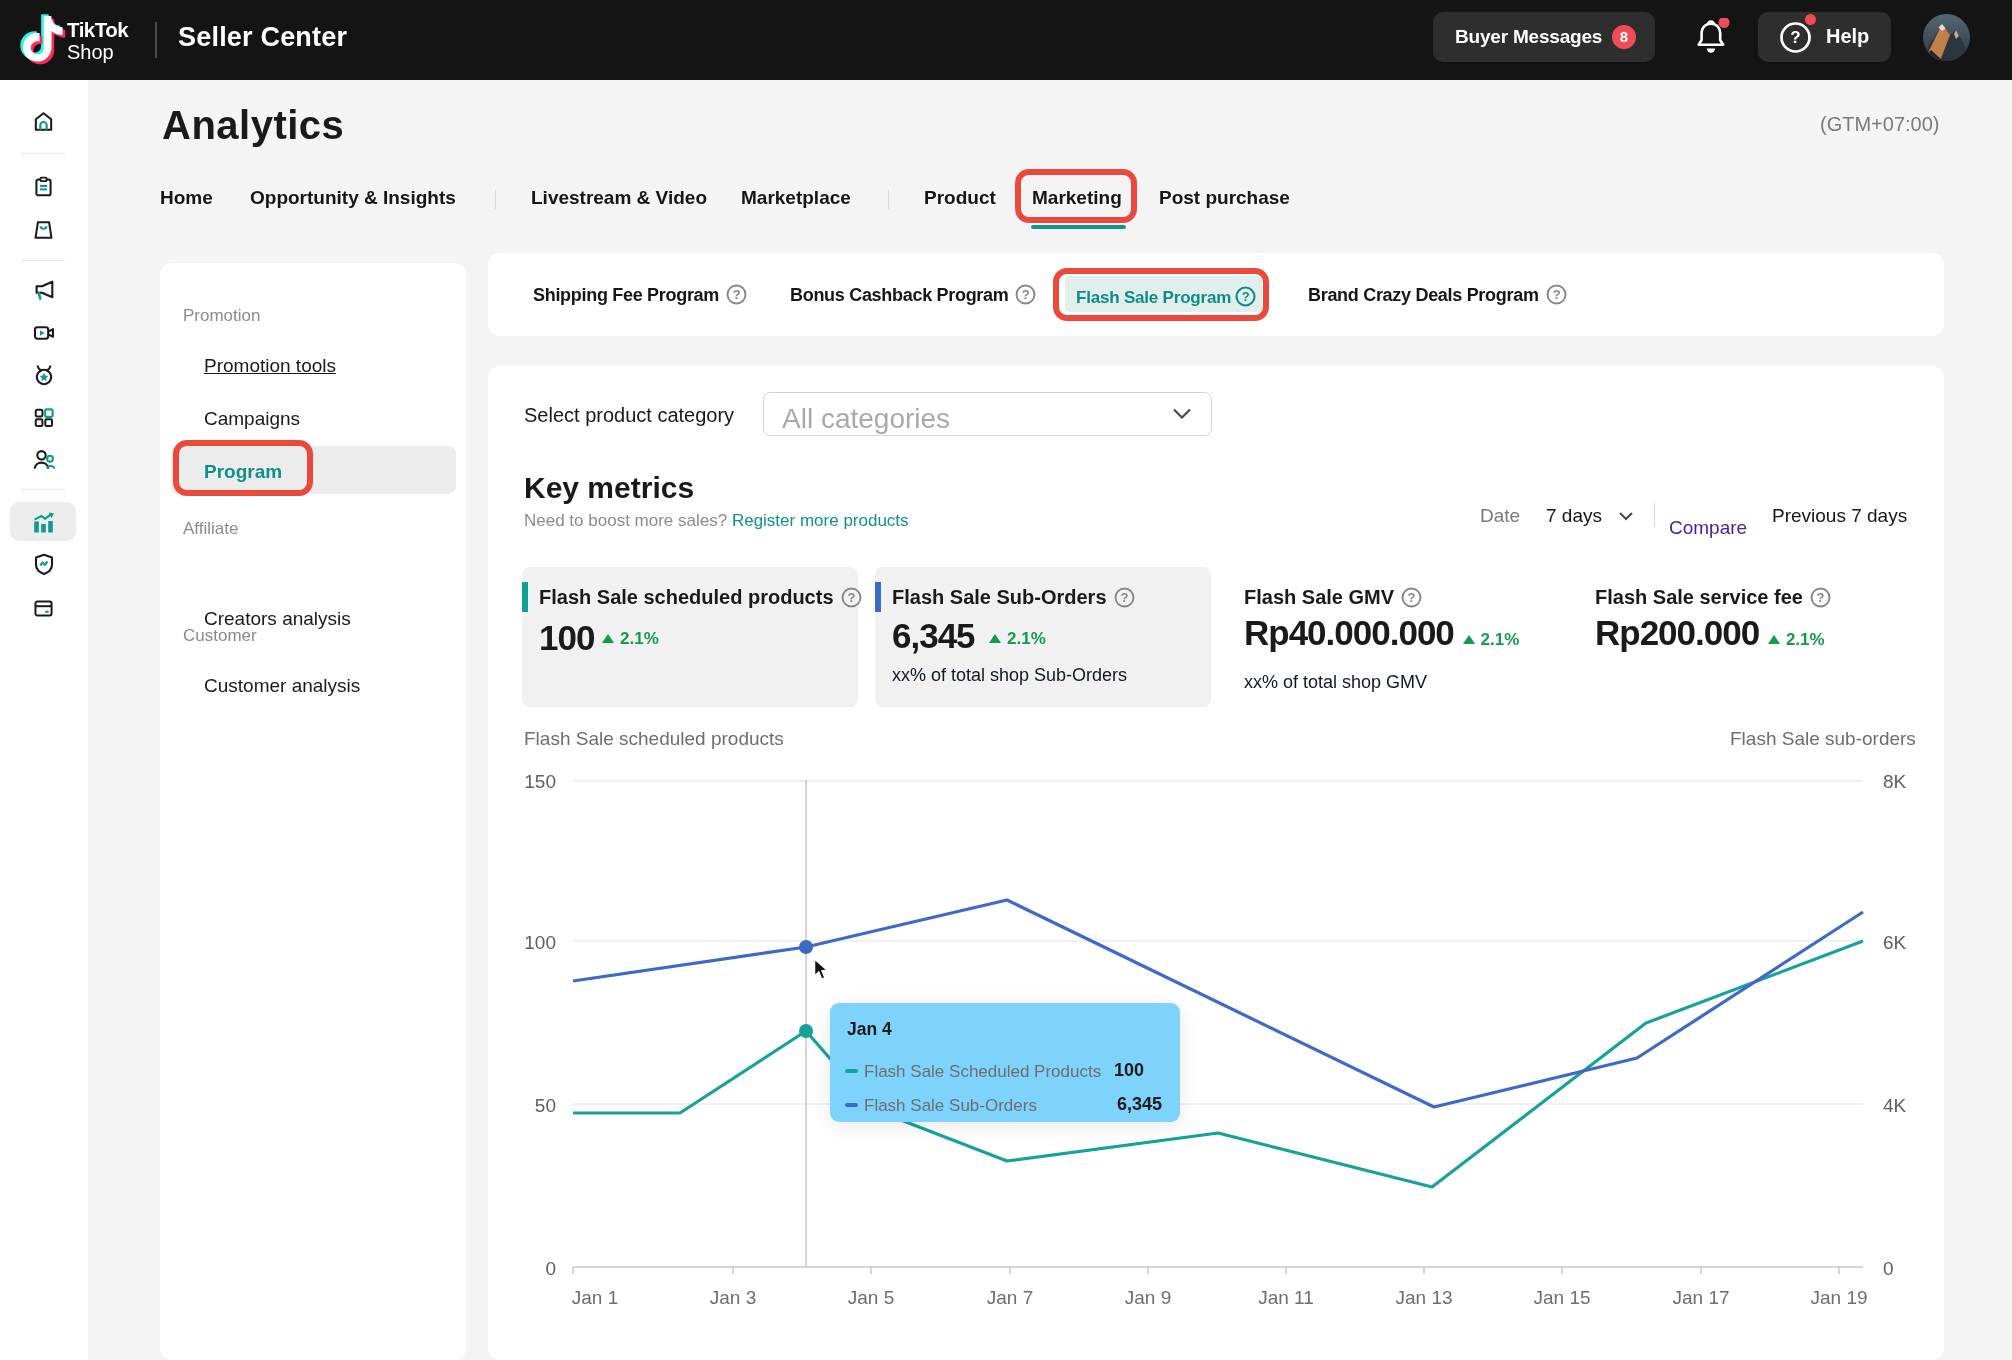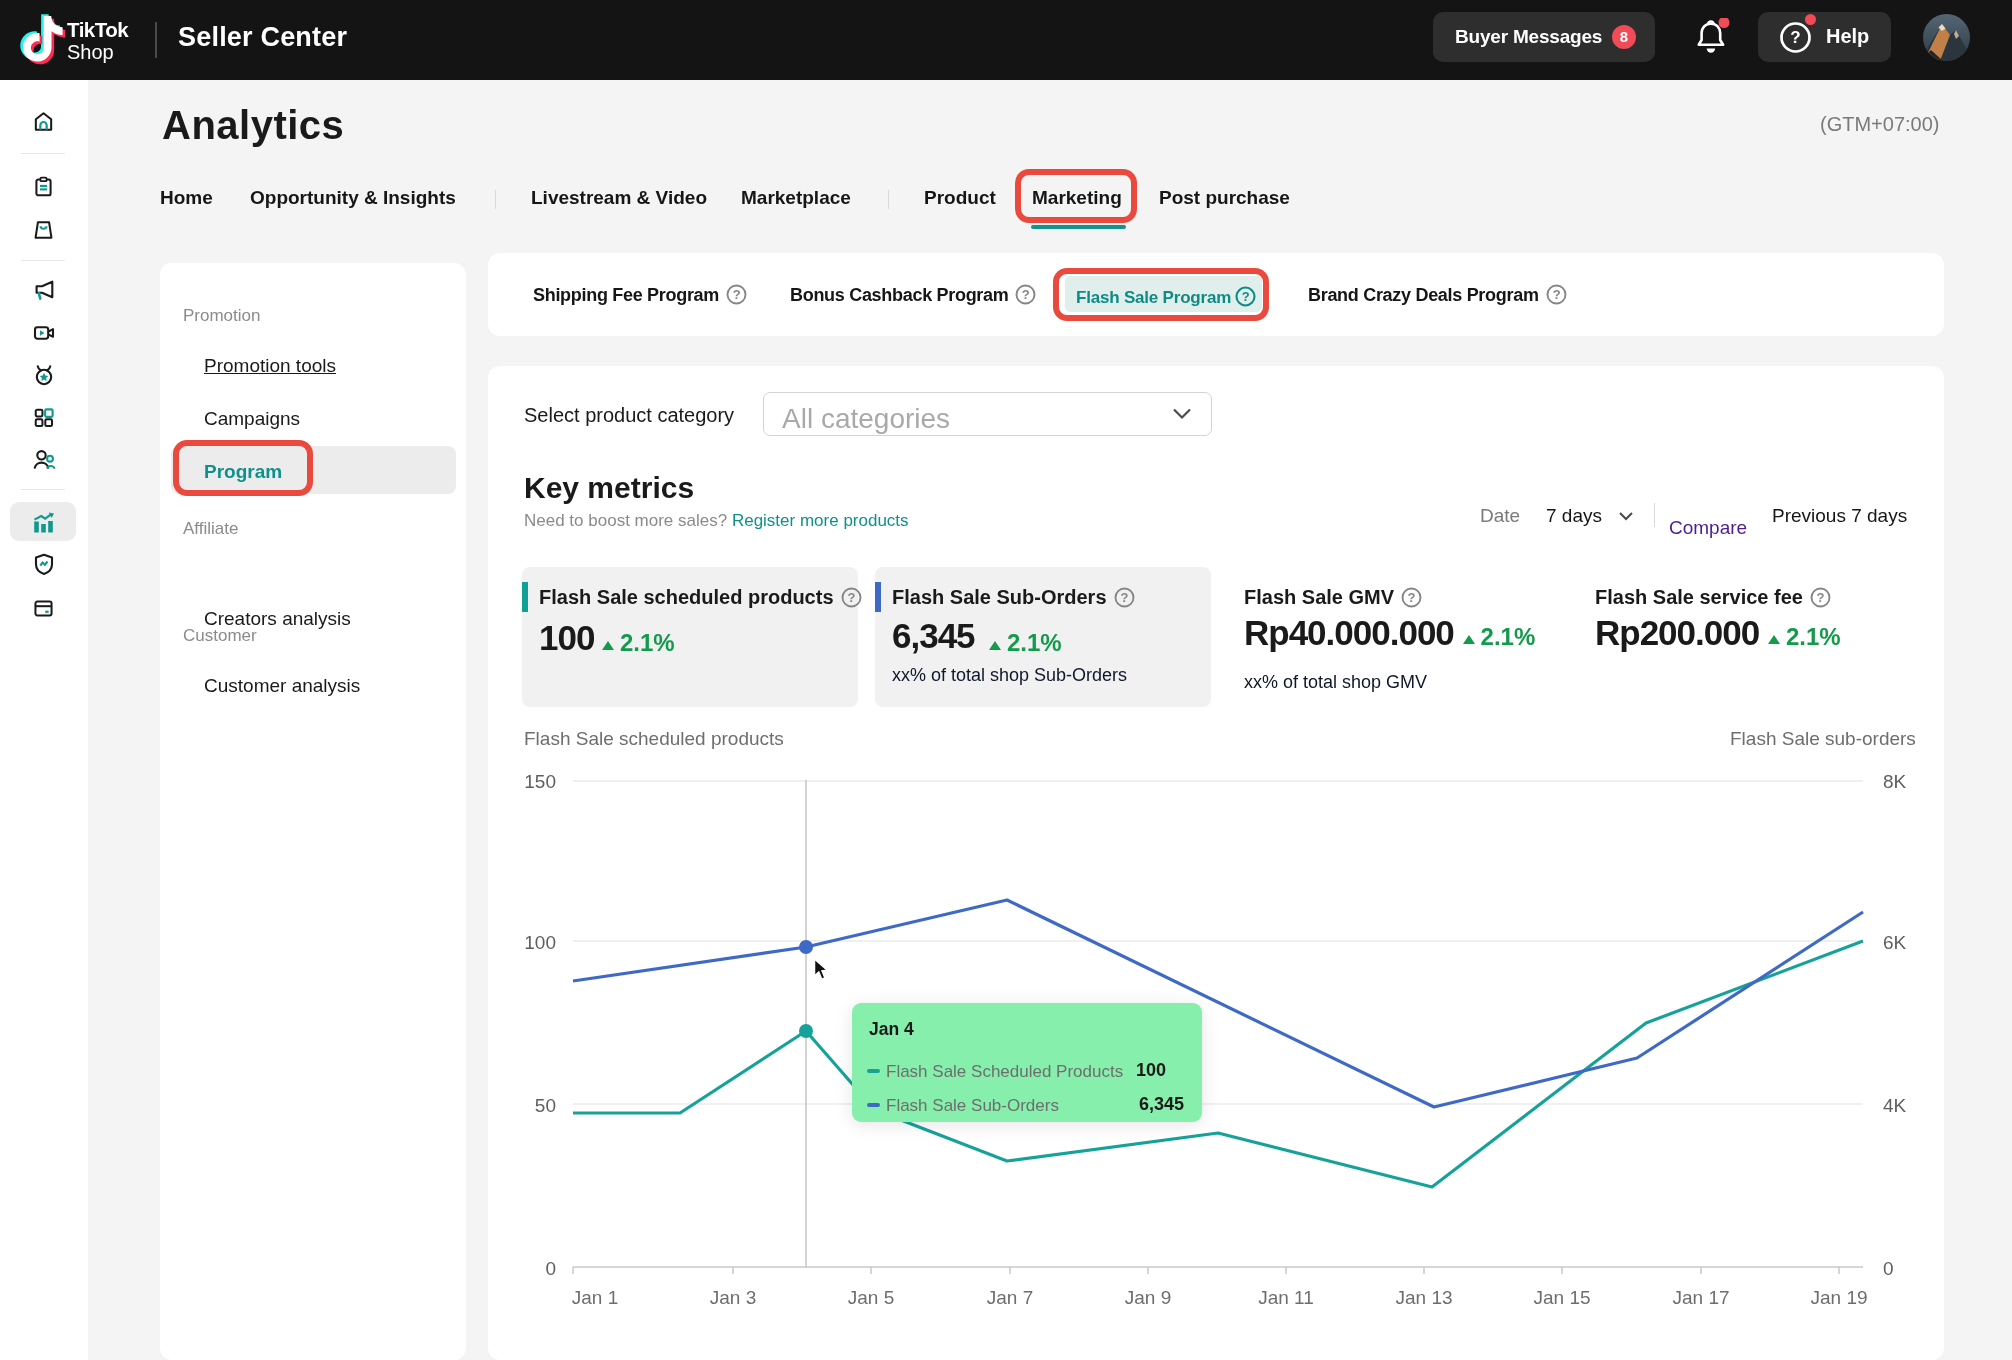--- a/index.html
+++ b/index.html
@@ -62,30 +62,30 @@
 #boost { position:absolute; left:524px; top:511px; font-size:17px; color:#8b8b8b; }
 #boost a { color:#0e918b; text-decoration:none; }
 #daterow { position:absolute; left:1480px; top:505px; font-size:19px; }
 #daterow span { white-space:nowrap; }
 
 
 .mcard { position:absolute; top:567px; height:140px; background:#f1f1f2; border-radius:8px; }
 .accent { position:absolute; left:0; top:15px; width:6px; height:30px; }
 .mtitle { font-size:20px; font-weight:600; color:#1a1a1a; white-space:nowrap; }
 .mval { font-size:35px; font-weight:700; color:#1a1a1a; letter-spacing:-1px; }
-.delta { font-size:24px; font-weight:700; color:#149a4d; }
+.delta { font-size:17px; font-weight:700; color:#149a4d; }
 .tri { display:inline-block; width:0; height:0; border-left:6.5px solid transparent; border-right:6.5px solid transparent; border-bottom:9px solid #149a4d; vertical-align:1px; margin-right:6px; }
 .msub { font-size:18px; color:#0f172a; white-space:nowrap; }
 
 
 .axlbl { position:absolute; font-size:19px; color:#5f5f5f; }
 .xlbl { position:absolute; top:1287px; font-size:19px; color:#6e6e6e; transform:translateX(-50%); white-space:nowrap; }
 
 
-#tooltip { position:absolute; left:852px; top:1003px; width:350px; height:119px; background:#86efac; border-radius:9px; box-shadow:0 3px 18px rgba(0,0,0,.10); }
+#tooltip { position:absolute; left:830px; top:1003px; width:350px; height:119px; background:#7dd3fc; border-radius:9px; box-shadow:0 3px 18px rgba(0,0,0,.10); }
 #tooltip .tt-date { position:absolute; left:17px; top:16px; font-size:17.5px; font-weight:700; color:#1a1a1a; }
 .tt-row { position:absolute; left:15px; font-size:17px; color:#6e6e6e; white-space:nowrap; }
 .tt-dash { display:inline-block; width:13px; height:4px; border-radius:2px; vertical-align:4px; margin-right:6px; }
 .tt-val { position:absolute; font-size:18px; font-weight:700; color:#1a1a1a; }
 </style>
 </head>
 <body>
 
 <div id="topbar">
   <svg id="logo" style="position:absolute; left:20px; top:12px;" width="120" height="54" viewBox="0 0 120 54">

